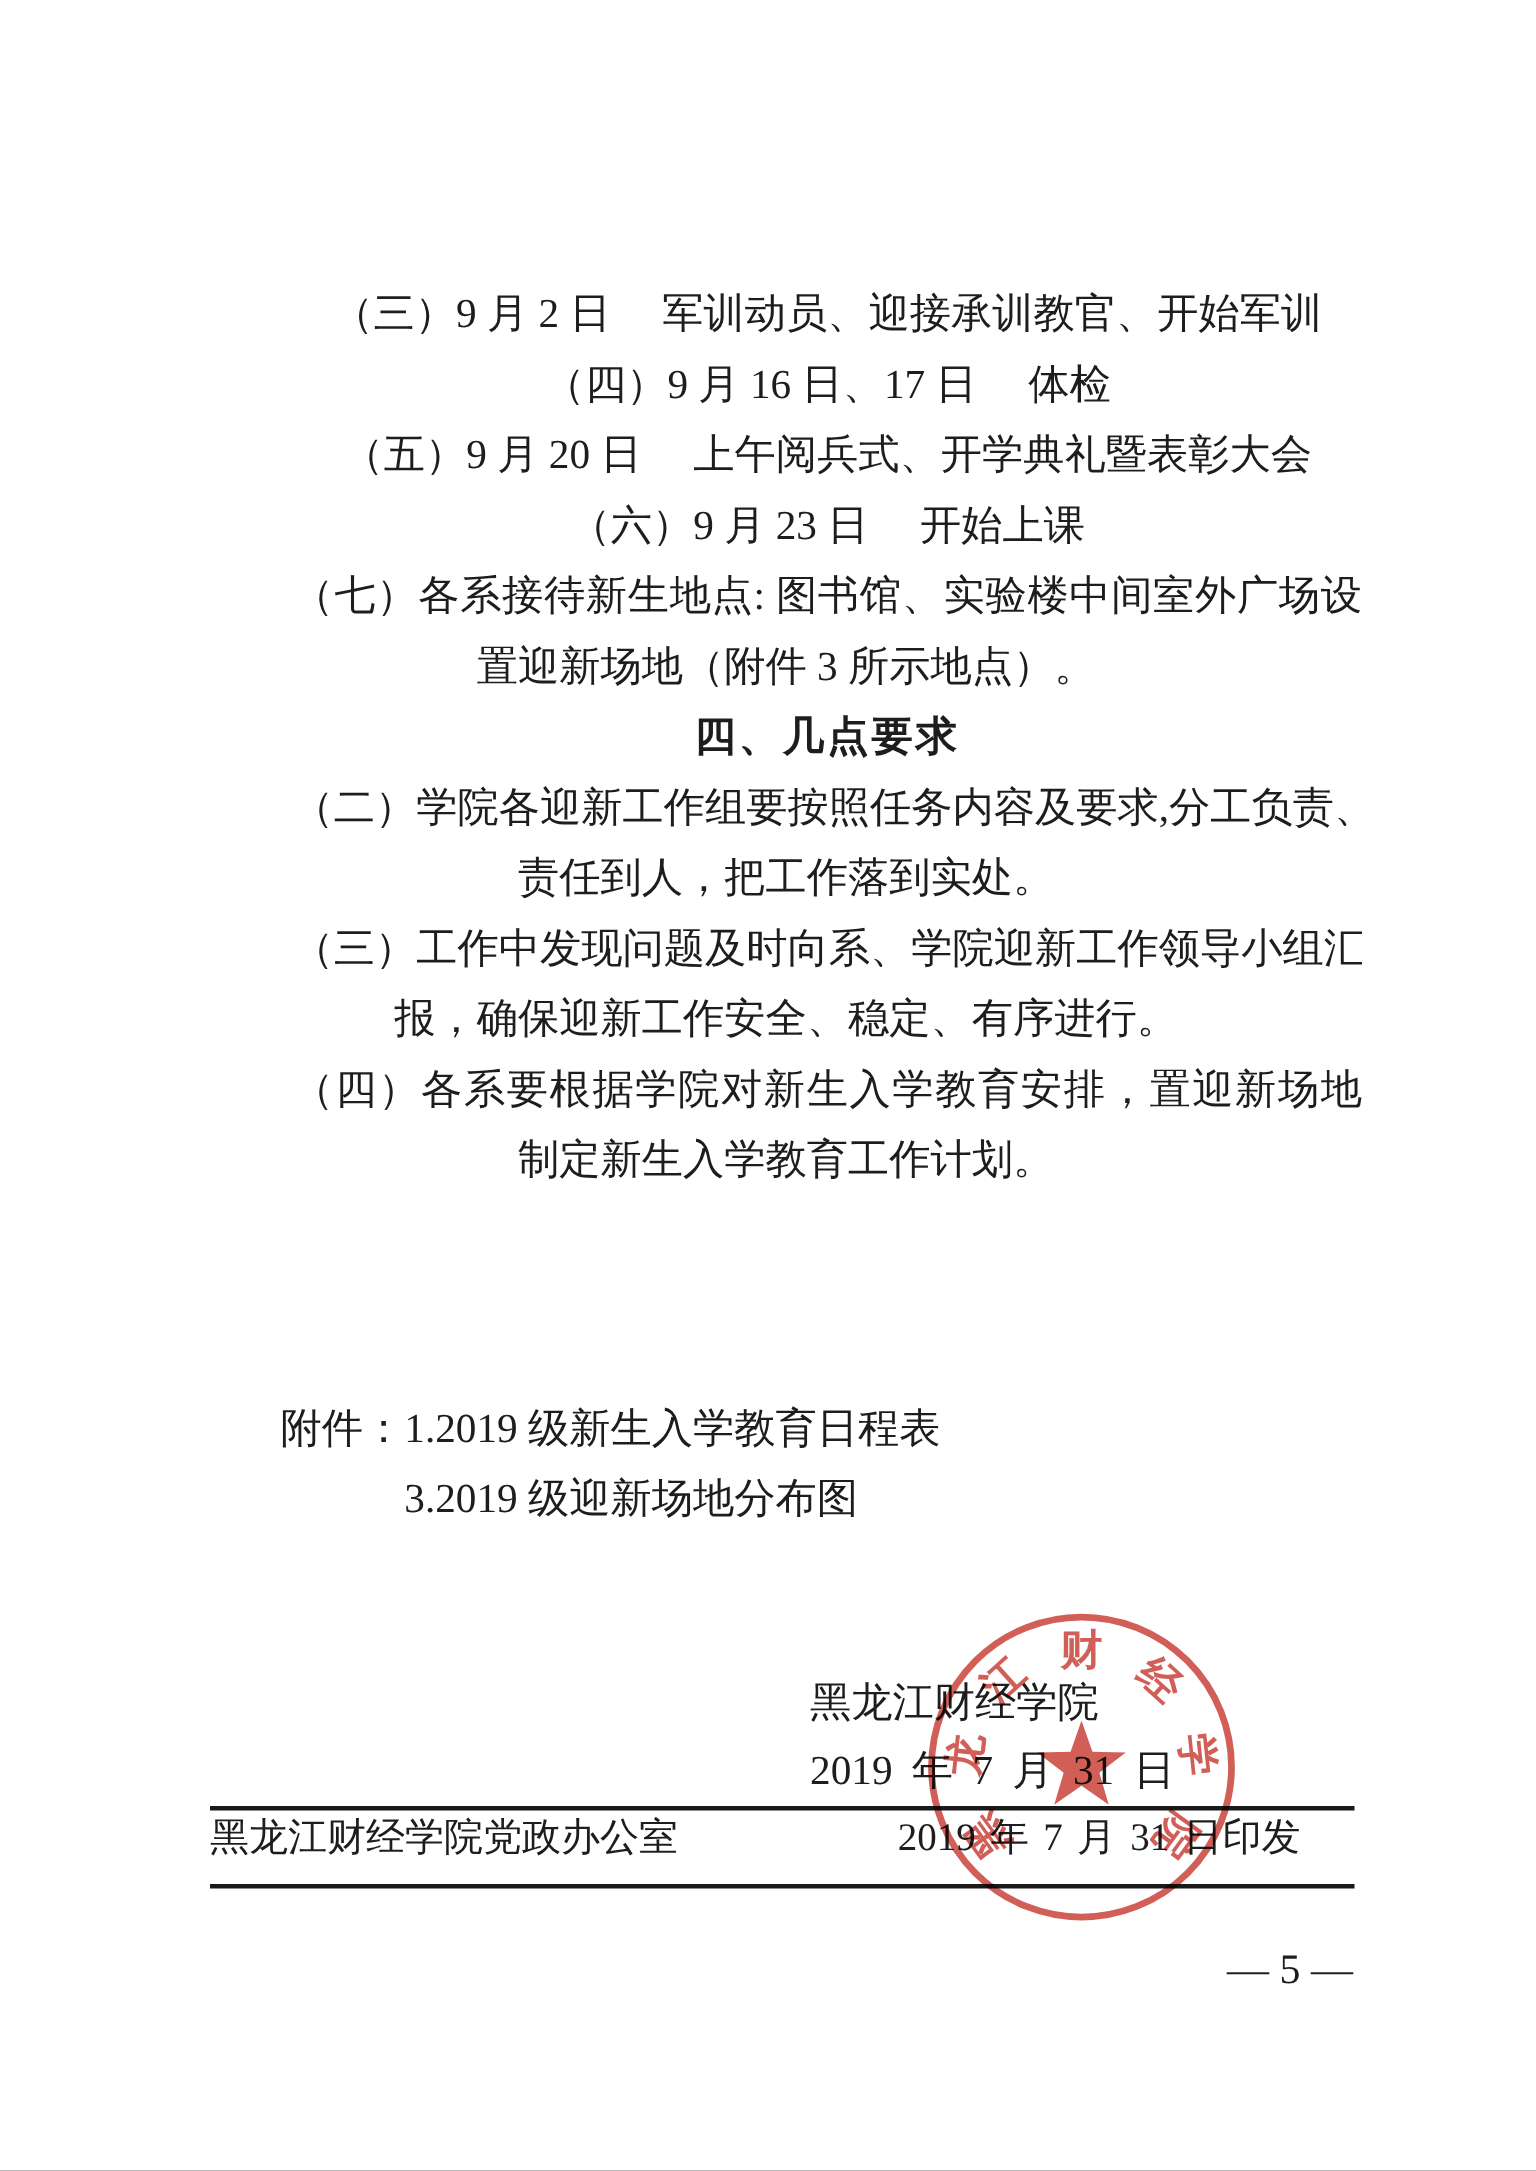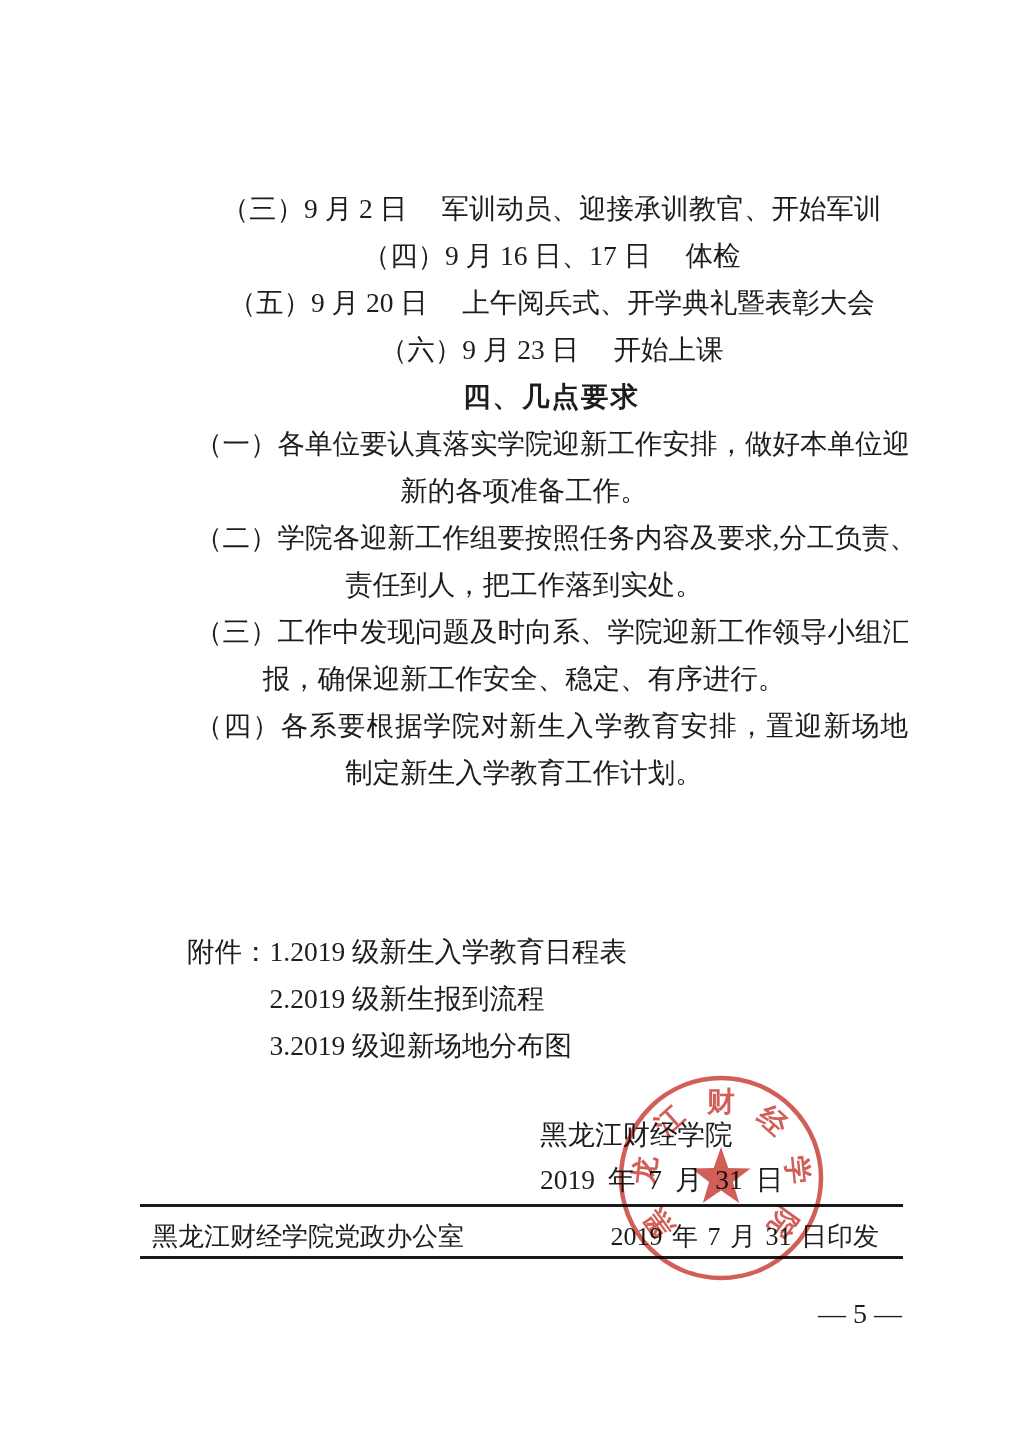--- a/index.html
+++ b/index.html
@@ -62,27 +62,27 @@
     position: absolute;
     left: 140px;
     width: 763px;
     height: 3px;
     background: #1a1a1a;
   }
   .rule-top { top: 1204px; }
   .rule-bottom { top: 1256px; }
   .footer-row {
     position: absolute;
-    left: 140px;
+    left: 128px;
     top: 1207px;
     width: 763px;
     height: 47px;
     display: flex;
     justify-content: space-between;
-    align-items: flex-end;
+    align-items: flex-start;
     font-size: 26px;
     box-sizing: border-box;
     padding-left: 12px;
     padding-right: 24px;
   }
   .footer-row .print-date { word-spacing: 3px; }
   .page-number {
     position: absolute;
     left: 790px;
     top: 1290px;
@@ -122,46 +122,45 @@
       </div>
       <div class="para">
         <div class="line first">（四）9 月 16 日、17 日　 体检</div>
       </div>
       <div class="para">
         <div class="line first">（五）9 月 20 日　 上午阅兵式、开学典礼暨表彰大会</div>
       </div>
       <div class="para">
         <div class="line first">（六）9 月 23 日　 开始上课</div>
       </div>
+      <div class="para">
+        <div class="line first fill">（七）各系接待新生地点: 图书馆、实验楼中间室外广场设</div>
+        <div class="line">置迎新场地（附件 3 所示地点）。</div>
+      </div>
       <div class="para heading">
         <div class="line first">四、几点要求</div>
-      </div>
-      <div class="para">
-        <div class="line first fill">（一）各单位要认真落实学院迎新工作安排，做好本单位迎</div>
-        <div class="line">新的各项准备工作。</div>
       </div>
       <div class="para">
         <div class="line first fill">（二）学院各迎新工作组要按照任务内容及要求,分工负责、</div>
         <div class="line">责任到人，把工作落到实处。</div>
       </div>
       <div class="para">
         <div class="line first fill">（三）工作中发现问题及时向系、学院迎新工作领导小组汇</div>
         <div class="line">报，确保迎新工作安全、稳定、有序进行。</div>
       </div>
       <div class="para">
         <div class="line first fill">（四）各系要根据学院对新生入学教育安排，置迎新场地</div>
         <div class="line">制定新生入学教育工作计划。</div>
       </div>
     </main>
 
   <div class="attachments">
     <span class="att-label">附件：</span>
     <div class="att-items">
       <div>1.2019 级新生入学教育日程表</div>
-      <div>2.2019 级新生报到流程</div>
       <div>3.2019 级迎新场地分布图</div>
     </div>
   </div>
 
   <div class="signature">
     <div class="sig-org">黑龙江财经学院</div>
     <div class="sig-date">2019 年 7 月 31 日</div>
   </div>
 
   <div class="footer-rule rule-top"></div>

